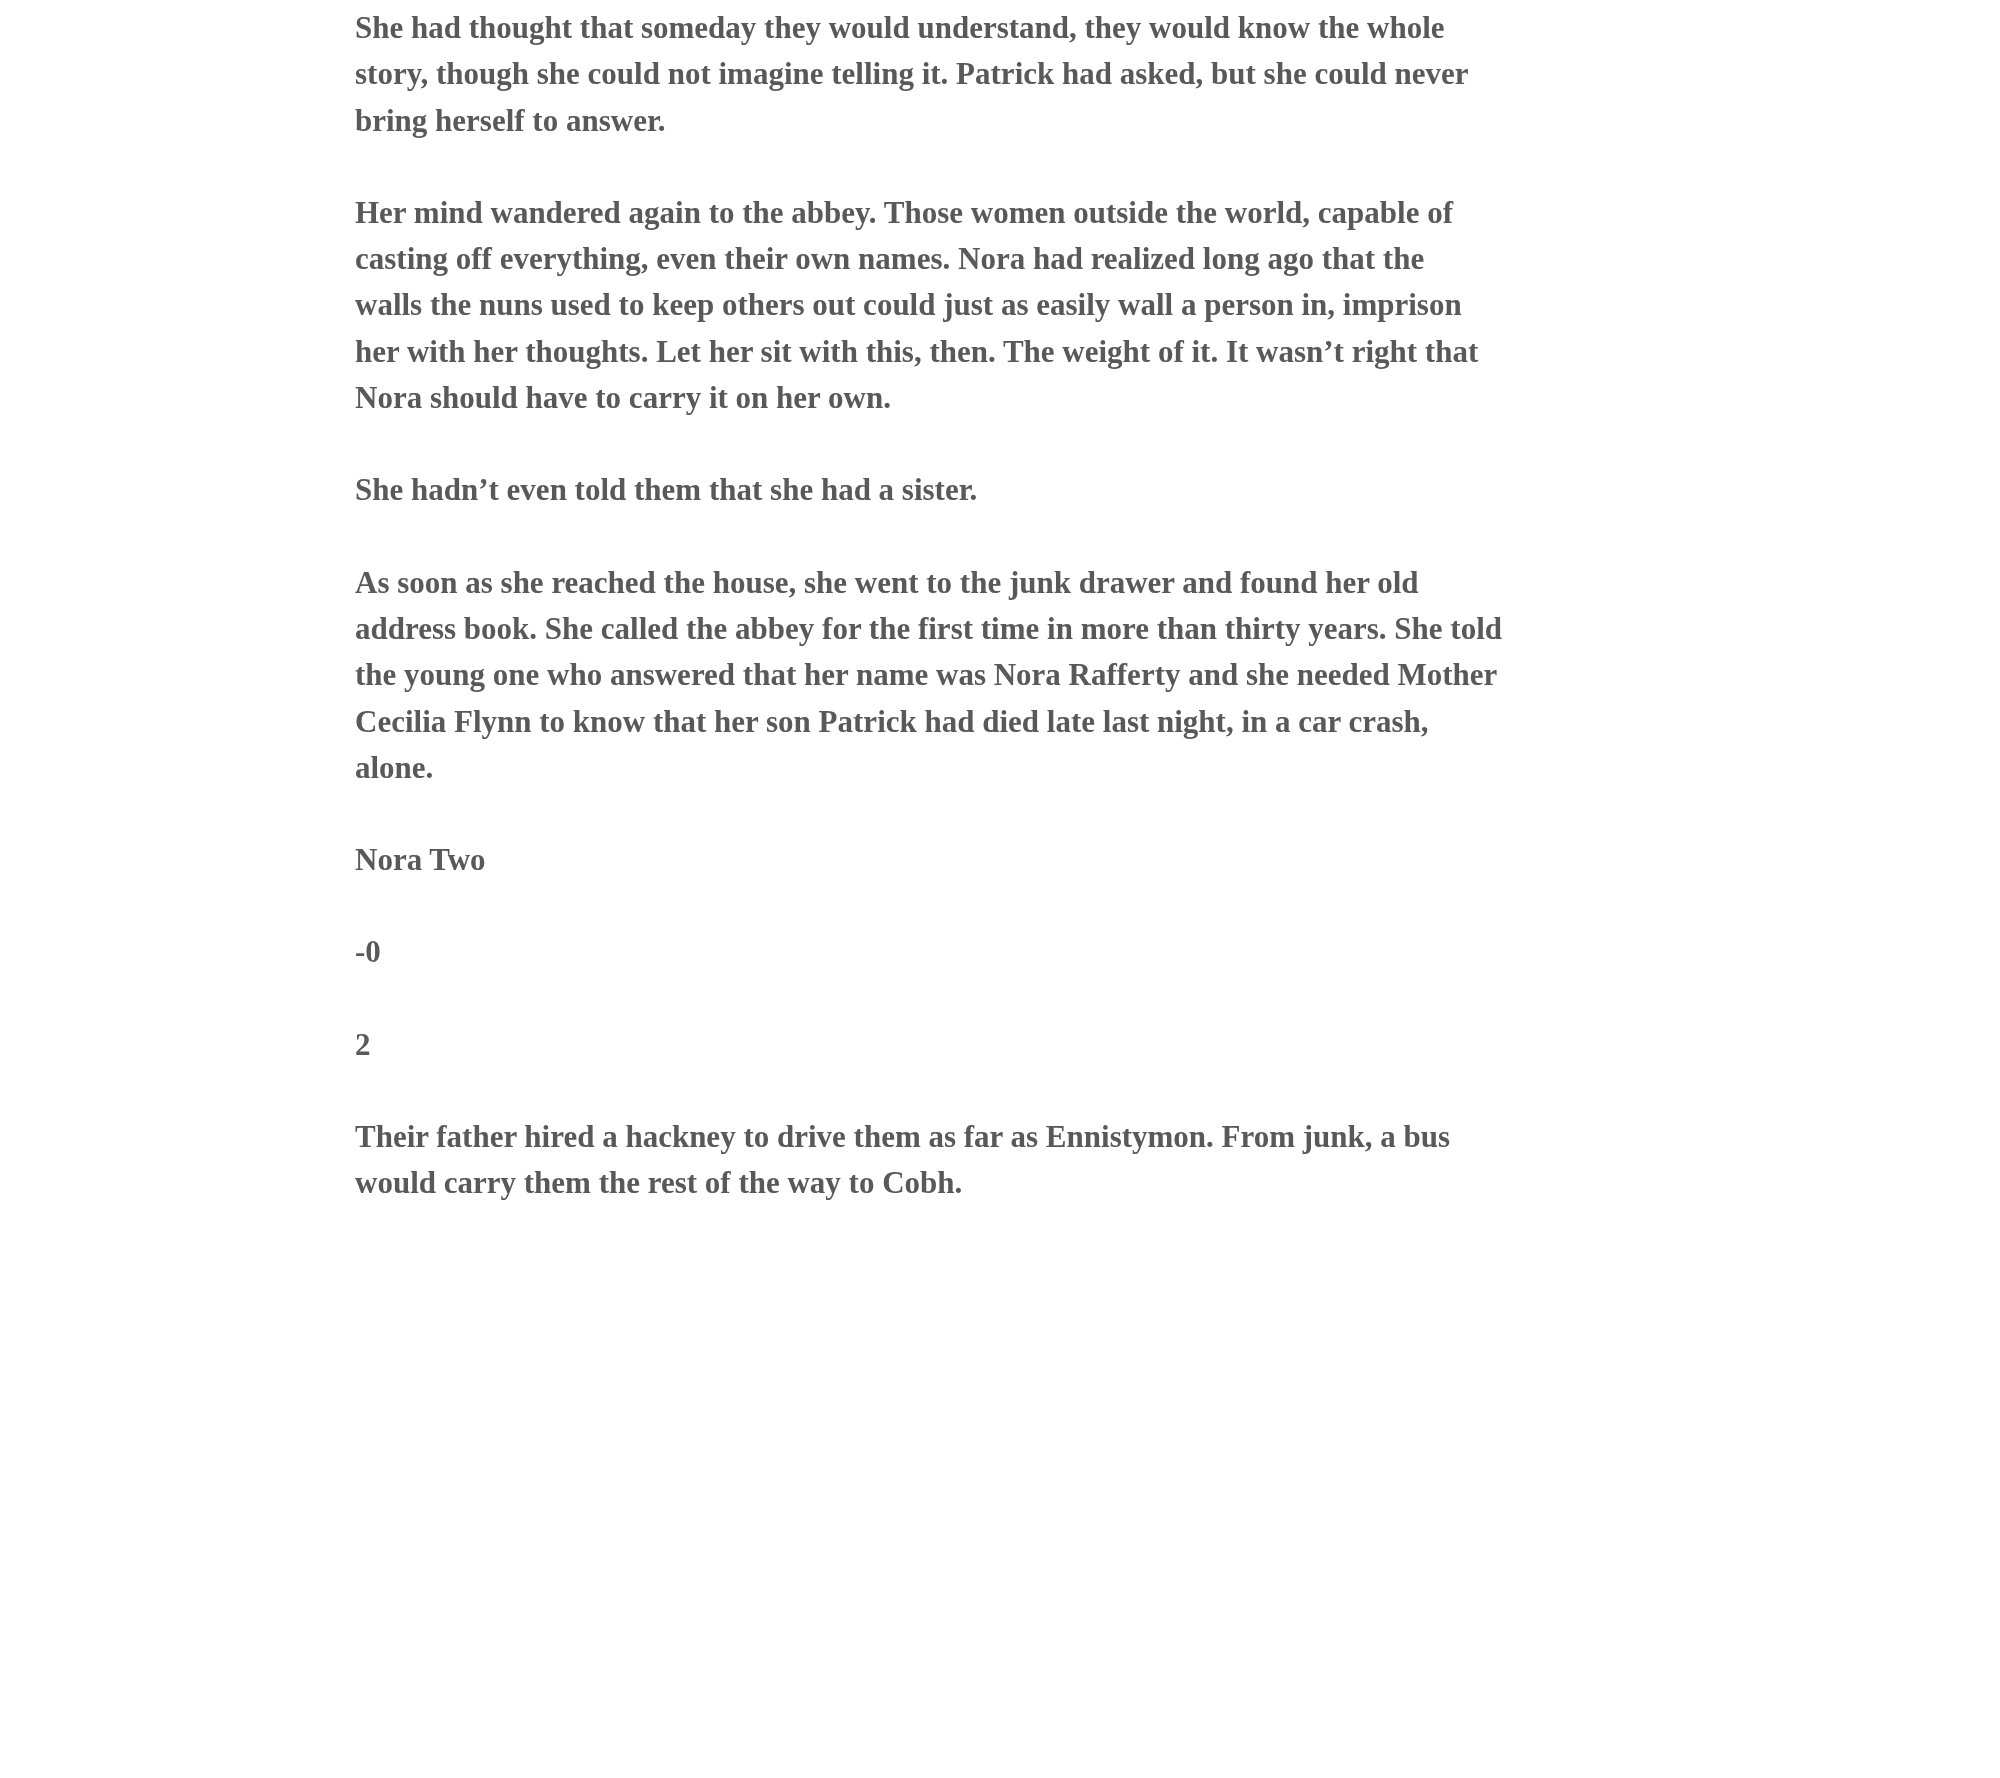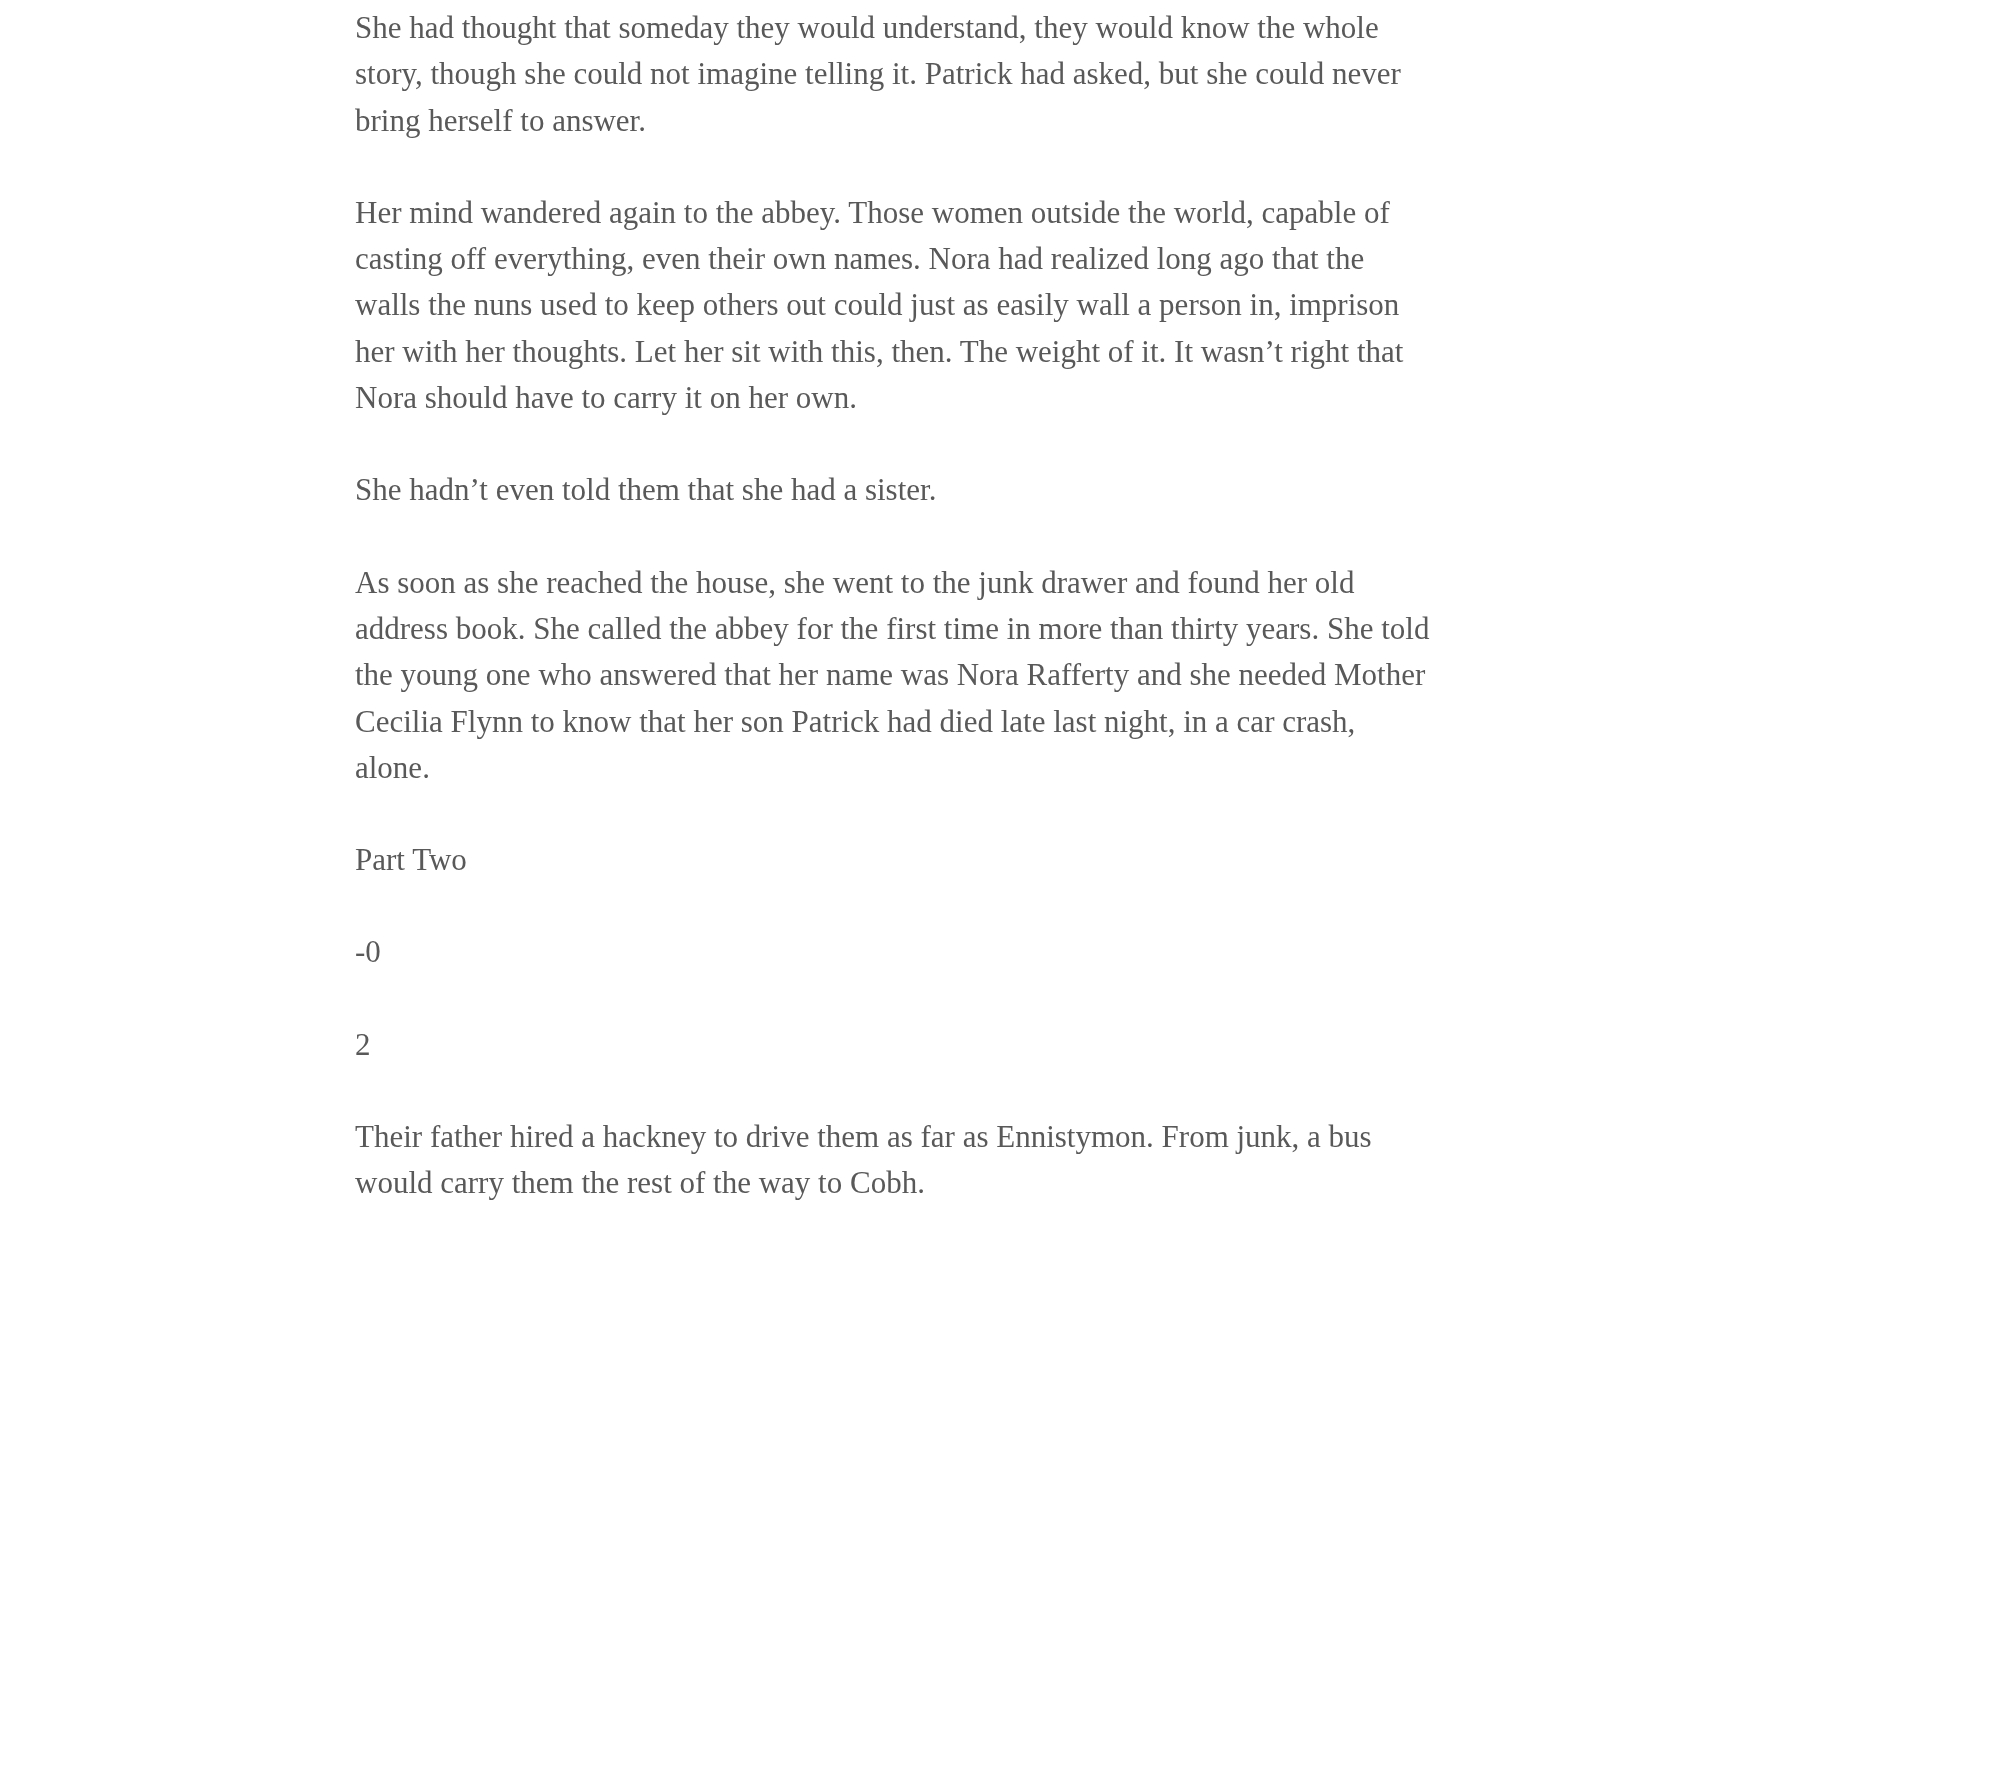--- a/index.html
+++ b/index.html
@@ -23,20 +23,21 @@
     padding: 5px 340px 0 355px;
     font-family: "Liberation Serif", "DejaVu Serif", serif;
     font-size: 31px;
     line-height: 46.3px;
     color: #595959;
   }
   .block {
     margin: 0 0 46px 0;
     white-space: pre-line; 
     text-align: left;
+    font-weight: bold;
   }
 </style>
 </head>
 <body>
 
 <div class="page">
   <div class="text-column">
     <p class="block">She had thought that someday they would understand, they would know the whole
 story, though she could not imagine telling it. Patrick had asked, but she could never
 bring herself to answer.</p>
@@ -44,19 +45,19 @@
 casting off everything, even their own names. Nora had realized long ago that the
 walls the nuns used to keep others out could just as easily wall a person in, imprison
 her with her thoughts. Let her sit with this, then. The weight of it. It wasn’t right that
 Nora should have to carry it on her own.</p>
     <p class="block">She hadn’t even told them that she had a sister.</p>
     <p class="block">As soon as she reached the house, she went to the junk drawer and found her old
 address book. She called the abbey for the first time in more than thirty years. She told
 the young one who answered that her name was Nora Rafferty and she needed Mother
 Cecilia Flynn to know that her son Patrick had died late last night, in a car crash,
 alone.</p>
-    <p class="block">Part Two</p>
+    <p class="block">Nora Two</p>
     <p class="block">-0</p>
     <p class="block">2</p>
     <p class="block">Their father hired a hackney to drive them as far as Ennistymon. From junk, a bus
 would carry them the rest of the way to Cobh.</p>
   </div>
 </div>
 
 </body></html>

